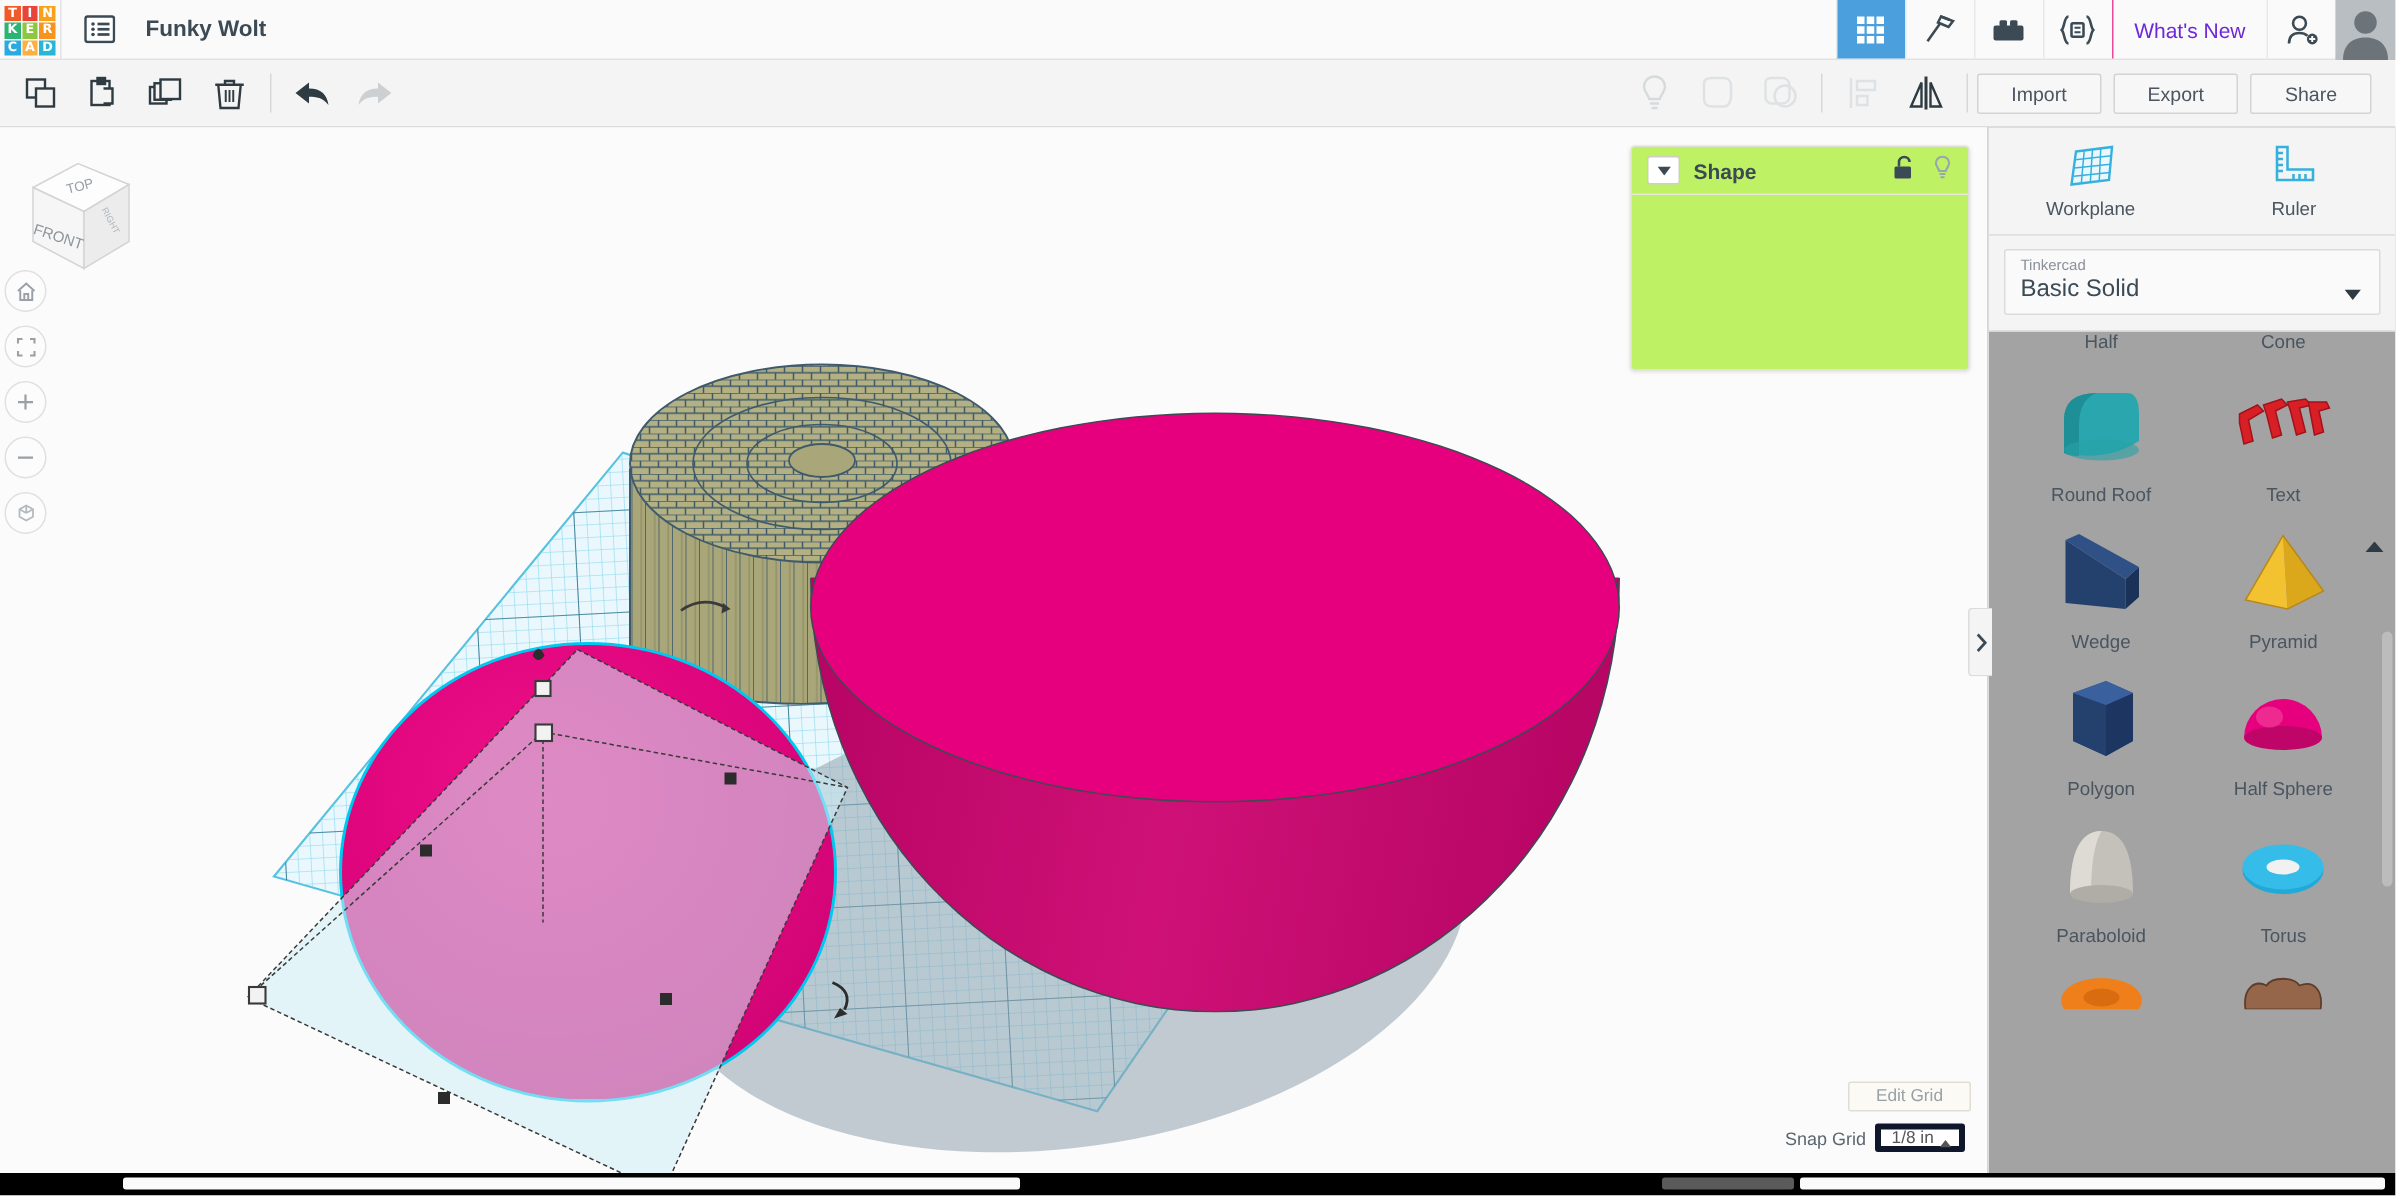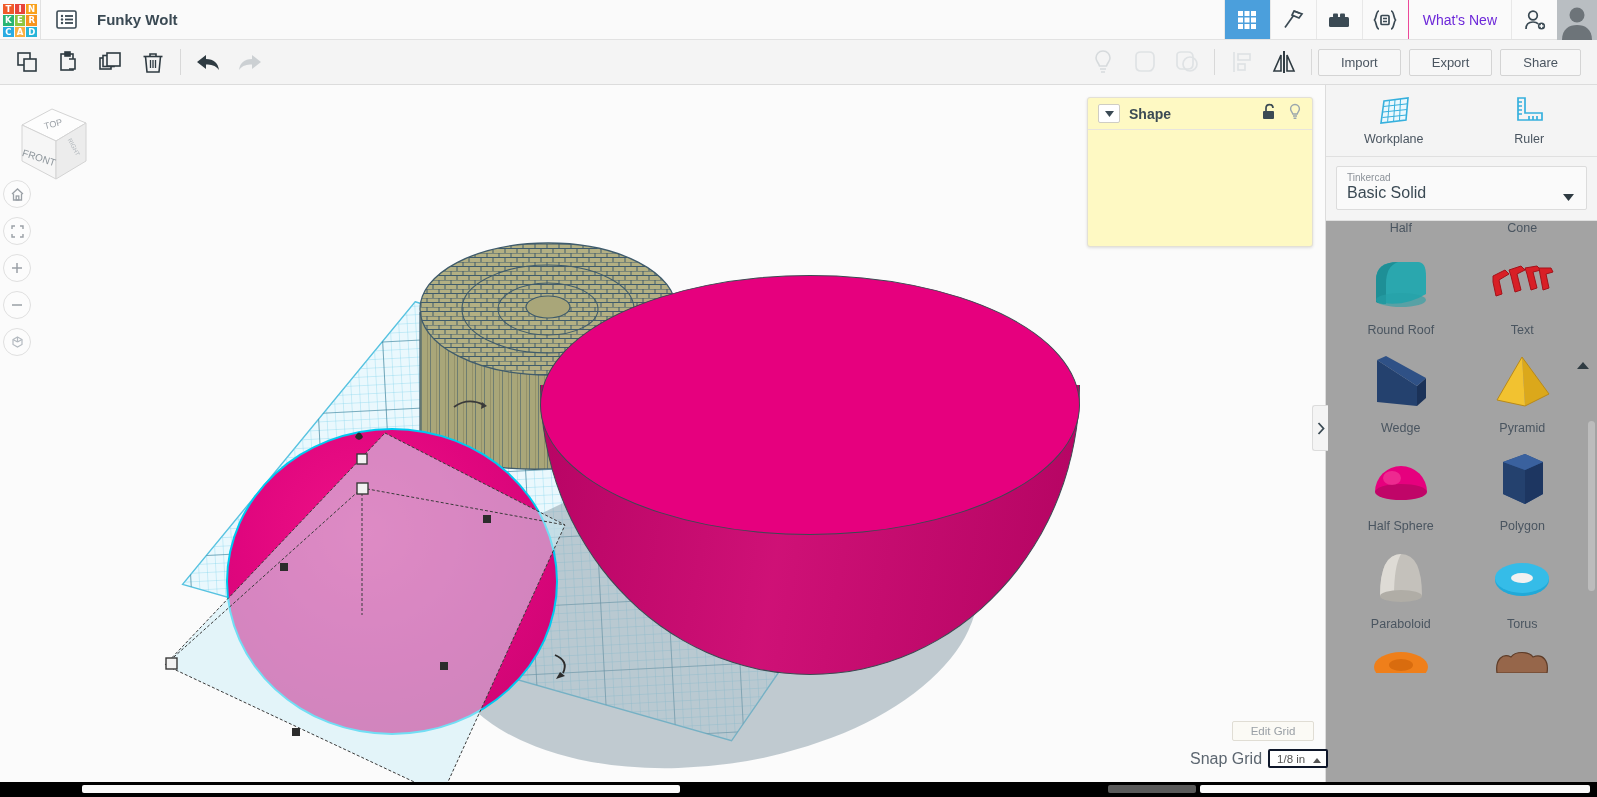--- a/index.html
+++ b/index.html
@@ -63,21 +63,21 @@
 
   .cyl { position:absolute; left:412px; top:150px; width:272px; height:250px; z-index:4; }
 
   .workplane { position:absolute; z-index:3; }
   .bottombar { position:absolute; left:0; top:782px; width:1597px; height:15px; background:#000; }
   .sbseg { position:absolute; height:8px; top:3px; background:#fafafa; border-radius:2px; }
   .sbseg.dark { background:#5a5a5a; }
 
   
   .shapepanel { position:absolute; left:1087px; top:97px; width:226px; height:150px;
-    background:#fef9c3; border:1px solid #e3e0d6; border-radius:3px;
+    background:#bef264; border:1px solid #e3e0d6; border-radius:3px;
     box-shadow:0 1px 3px rgba(0,0,0,.12); z-index:40; }
   .sphead { height:32px; display:flex; align-items:center; padding:0 10px;
     border-bottom:1px solid #e8e5dc; }
   .chev { width:22px; height:19px; border:1px solid #cfcdc4; border-radius:2px; background:#fff;
     display:flex; align-items:center; justify-content:center; cursor:pointer; }
   .sptitle { font-size:14px; font-weight:bold; color:#3b4a54; margin-left:9px; }
   .sphead .grow { flex:1; }
   .swatches { display:flex; justify-content:center; gap:30px; padding-top:18px; }
   .swcol { text-align:center; cursor:pointer; }
   .swdot { width:42px; height:42px; border-radius:50%; }
@@ -112,22 +112,22 @@
   .collapse { position:absolute; left:-14px; top:320px; width:16px; height:46px;
     background:#f4f4f4; border:1px solid #dcdcdc; border-right:none; border-radius:3px 0 0 3px;
     display:flex; align-items:center; justify-content:center; cursor:pointer; z-index:30; }
   .caretup { position:absolute; right:8px; top:134px; }
 
   
   .editgrid { position:absolute; left:1232px; top:721px; width:82px; height:20px;
     border:1px solid #e0ddd4; background:#fbfaf5; border-radius:2px; font-size:11.5px;
     color:#9aa0a6; display:flex; align-items:center; justify-content:center; z-index:20; cursor:pointer; }
   .snapwrap { position:absolute; left:1190px; top:749px; display:flex; align-items:center; z-index:20; }
-  .snaplbl { font-size:16px; color:#5c6670; margin-right:6px; }
-  .snapsel { width:60px; height:19px; border:2px solid #0f172a; background:#fff; border-radius:2px;
+  .snaplbl { font-size:12px; color:#5c6670; margin-right:6px; }
+  .snapsel { width:60px; height:19px; border:4px solid #0f172a; background:#fff; border-radius:2px;
     font-size:11.5px; color:#555; display:flex; align-items:center; padding-left:7px;
     position:relative; cursor:pointer; }
 </style>
 </head>
 <body>
 
 <div id="app">
 
   <div class="topbar">
     <div class="logo">
@@ -523,37 +523,37 @@
               </svg>
             </div>
             <div class="lbl">Pyramid</div>
           </div>
         </div>
 
         <div class="row">
           <div class="cell">
             <div class="thumb">
               <svg width="74" height="62" viewBox="0 0 74 62">
-                <path d="M11 42 A26 26 0 0 1 63 42 Z" fill="#e6007e"></path>
-                <ellipse cx="37" cy="42" rx="26" ry="8" fill="#c00568"></ellipse>
-                <ellipse cx="28" cy="28" rx="9" ry="7" fill="#f44a9e" opacity=".55"></ellipse>
-              </svg>
-            </div>
-            <div class="lbl">Half Sphere</div>
-          </div>
-          <div class="cell">
-            <div class="thumb">
-              <svg width="74" height="62" viewBox="0 0 74 62">
                 <polygon points="18,12 40,4 58,12 58,44 40,54 18,44" fill="#2c4f86"></polygon>
                 <polygon points="18,12 40,20 40,54 18,44" fill="#24416e"></polygon>
                 <polygon points="40,20 58,12 58,44 40,54" fill="#1d3661"></polygon>
                 <polygon points="18,12 40,4 58,12 40,20" fill="#3a619e"></polygon>
               </svg>
             </div>
             <div class="lbl">Polygon</div>
+          </div>
+          <div class="cell">
+            <div class="thumb">
+              <svg width="74" height="62" viewBox="0 0 74 62">
+                <path d="M11 42 A26 26 0 0 1 63 42 Z" fill="#e6007e"></path>
+                <ellipse cx="37" cy="42" rx="26" ry="8" fill="#c00568"></ellipse>
+                <ellipse cx="28" cy="28" rx="9" ry="7" fill="#f44a9e" opacity=".55"></ellipse>
+              </svg>
+            </div>
+            <div class="lbl">Half Sphere</div>
           </div>
         </div>
 
         <div class="row">
           <div class="cell">
             <div class="thumb">
               <svg width="74" height="62" viewBox="0 0 74 62">
                 <path d="M16 48 Q16 6 37 6 Q58 6 58 48 Z" fill="#c4c1bb"></path>
                 <path d="M16 48 Q16 6 37 6 Q30 18 30 48 Z" fill="#dedbd5"></path>
                 <ellipse cx="37" cy="48" rx="21" ry="6" fill="#b0ada6"></ellipse>

